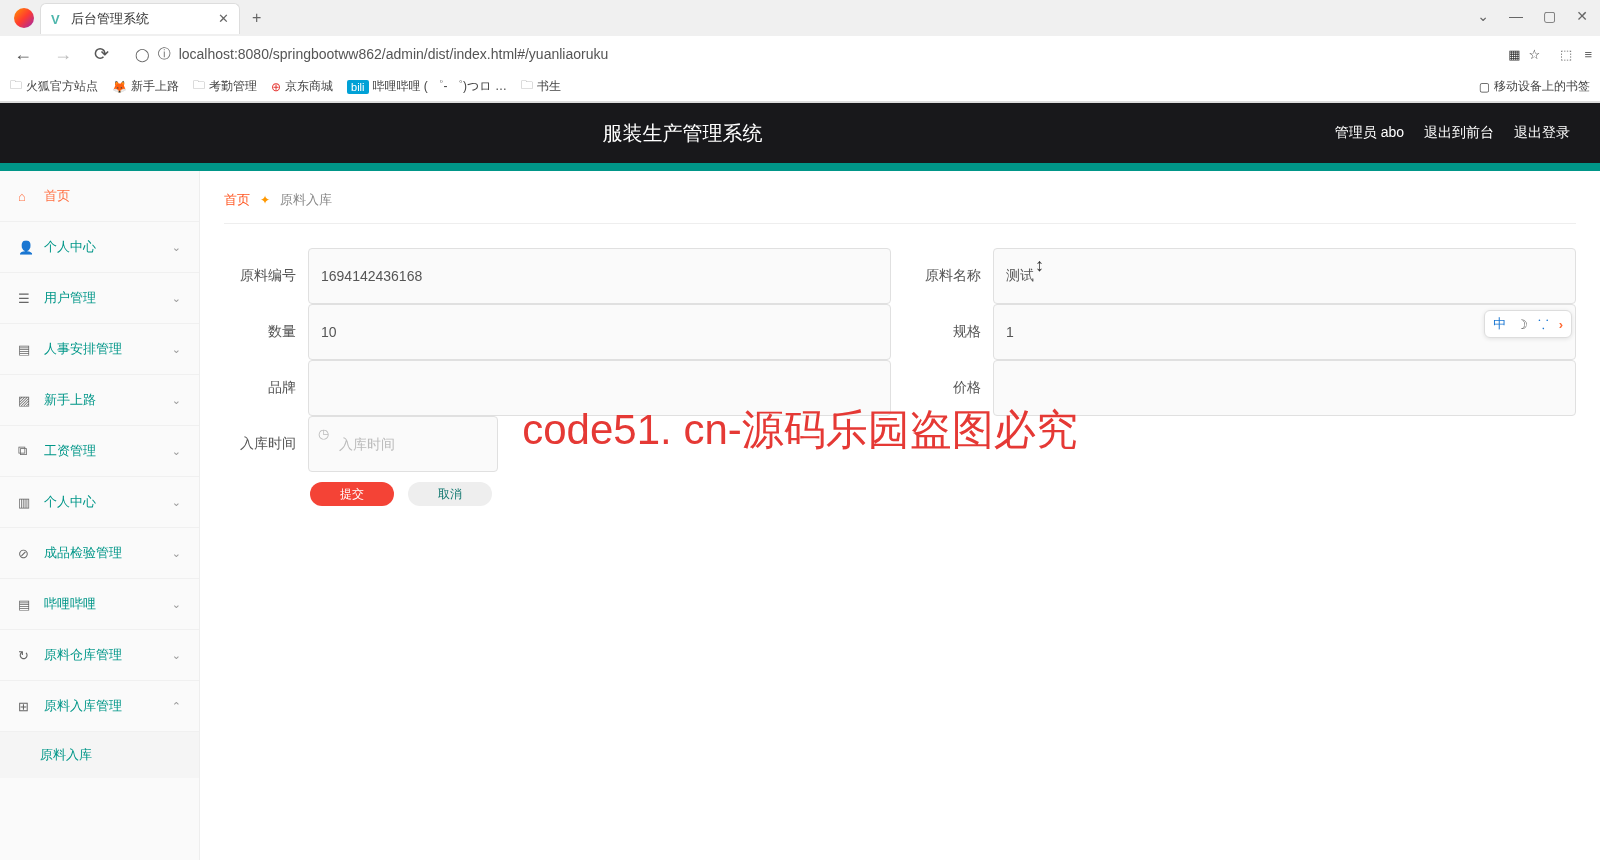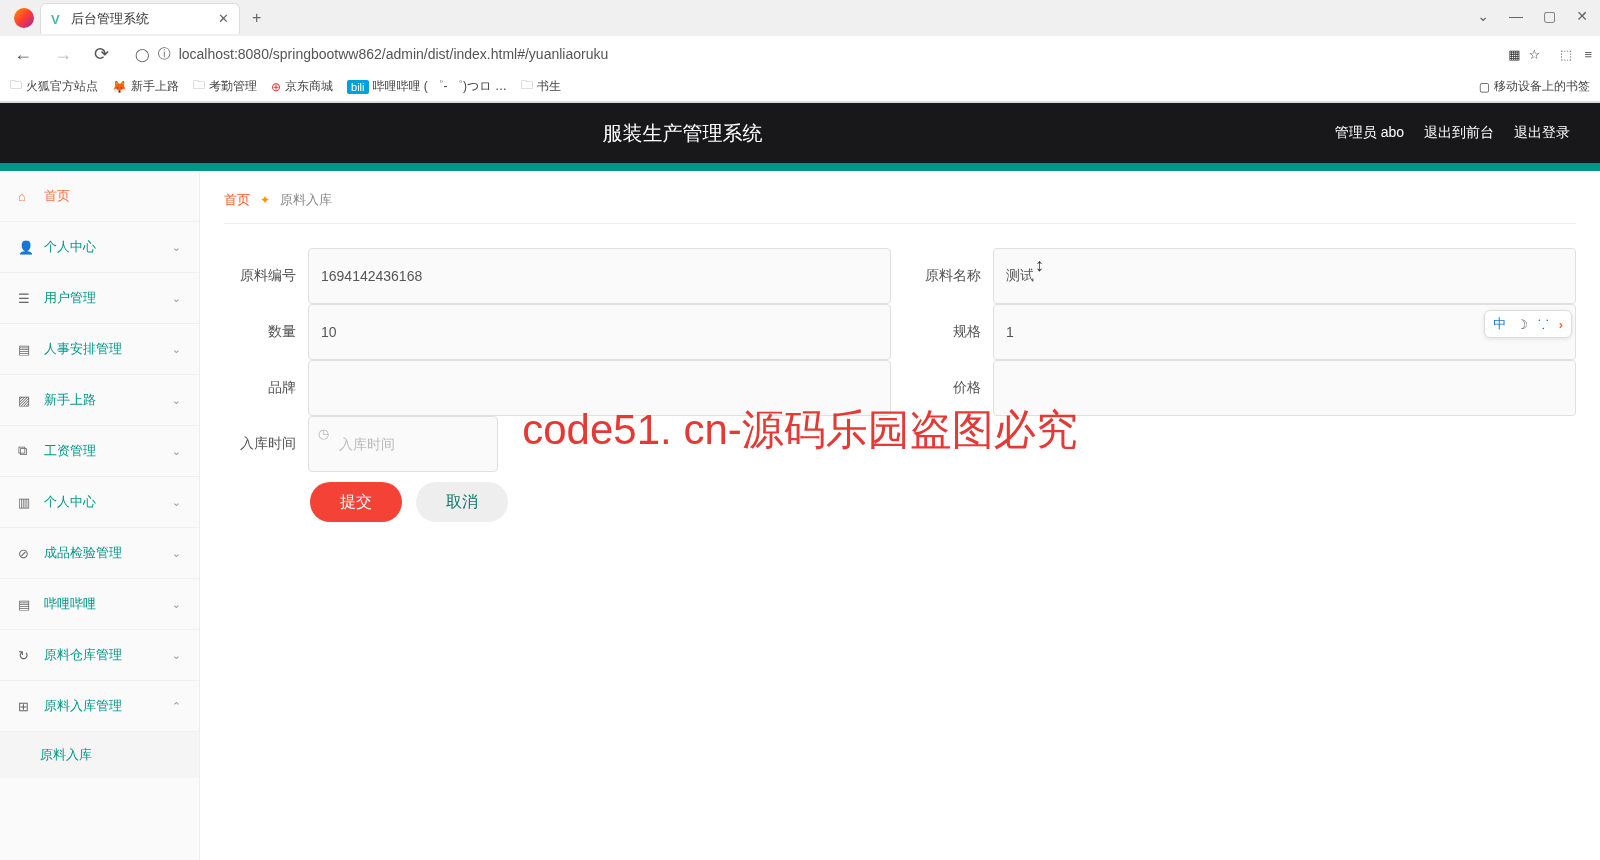--- a/index.html
+++ b/index.html
@@ -47,21 +47,21 @@
 .bc-current{color:#888}
 .form-row{display:flex;gap:18px}
 .form-group{flex:1;display:flex;align-items:center;gap:12px}
 .form-label{width:72px;text-align:right;color:#555;font-size:14px}
 .form-input{flex:1;height:56px;border:1px solid #e0e0e0;border-radius:4px;padding:0 12px;font-size:14px;color:#555;background:#fafafa}
 .form-input::placeholder{color:#bbb}
 .date-input{width:190px;position:relative}
 .date-icon{position:absolute;left:10px;color:#bbb}
 .date-input input{padding-left:30px}
 .form-actions{display:flex;gap:14px;margin-top:10px;margin-left:86px}
-.btn{height:40px;padding:0 30px;border:none;border-radius:20px;font-size:16px;cursor:pointer}
+.btn{height:24px;padding:0 30px;border:none;border-radius:20px;font-size:12px;cursor:pointer}
 .btn-submit{background:#f44336;color:#fff}
 .btn-cancel{background:#eee;color:#0f766e}
 .watermark{position:fixed;top:50%;left:50%;transform:translate(-50%,-50%);font-size:42px;color:#e53935;font-weight:400;pointer-events:none;z-index:100;white-space:nowrap}
 .ime-bar{position:fixed;right:28px;top:310px;background:#fff;border:1px solid #ddd;border-radius:6px;padding:4px 8px;display:flex;gap:10px;align-items:center;box-shadow:0 1px 4px rgba(0,0,0,.1)}
 .ime-item{color:#555;cursor:pointer}
 .ime-arrow{color:#ff6b35;font-weight:bold}
 .cursor-resize{position:fixed;top:255px;left:1035px;font-size:18px;color:#333;pointer-events:none}
 </style>
 </head>
 <body>

